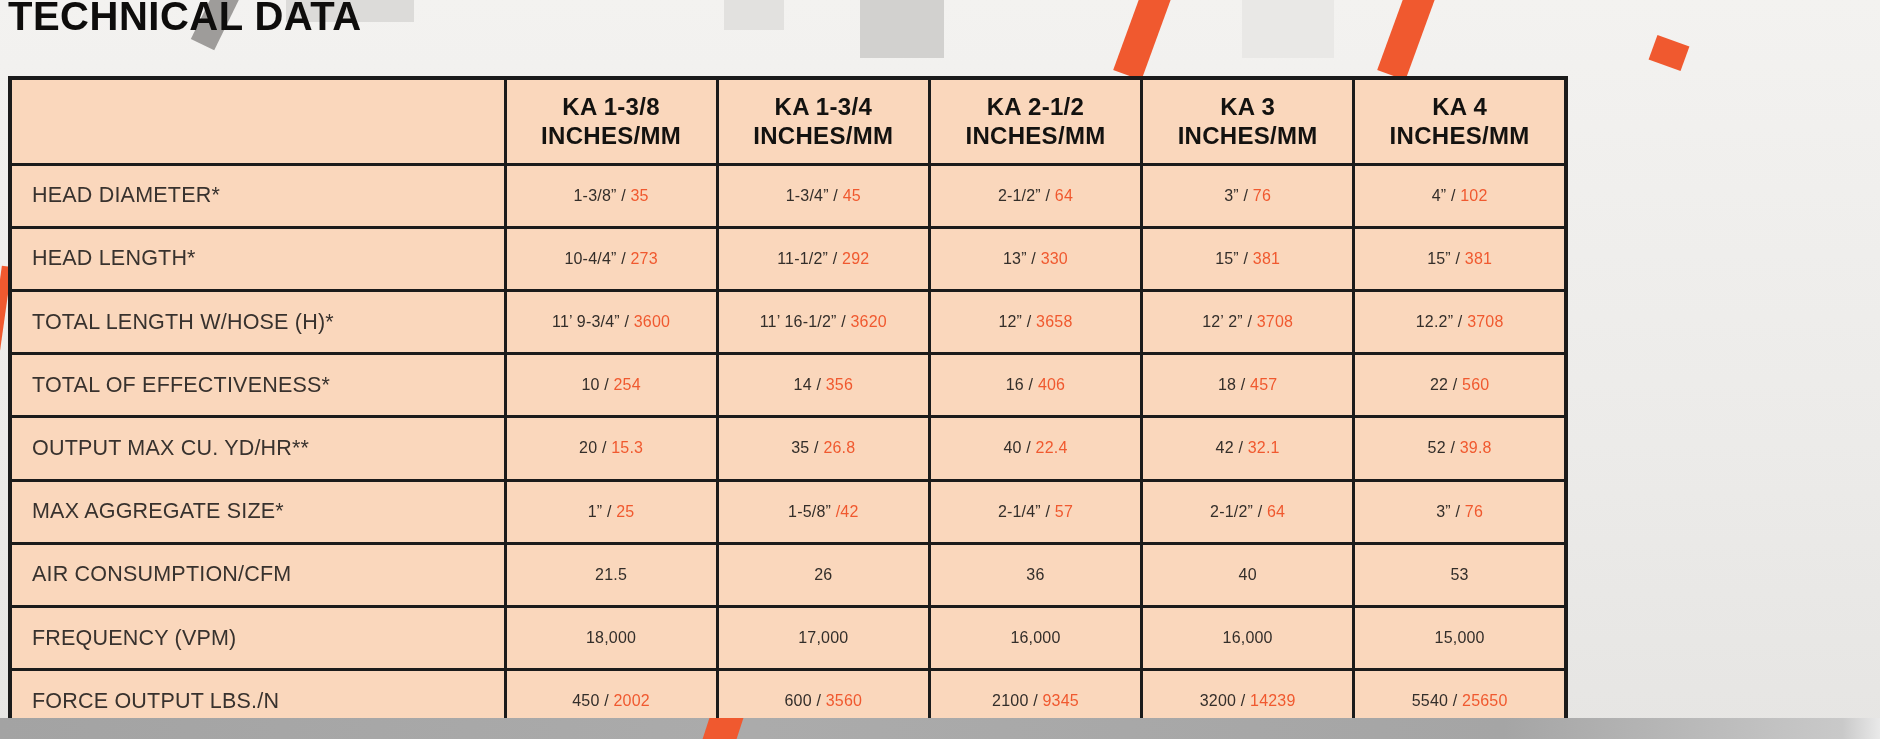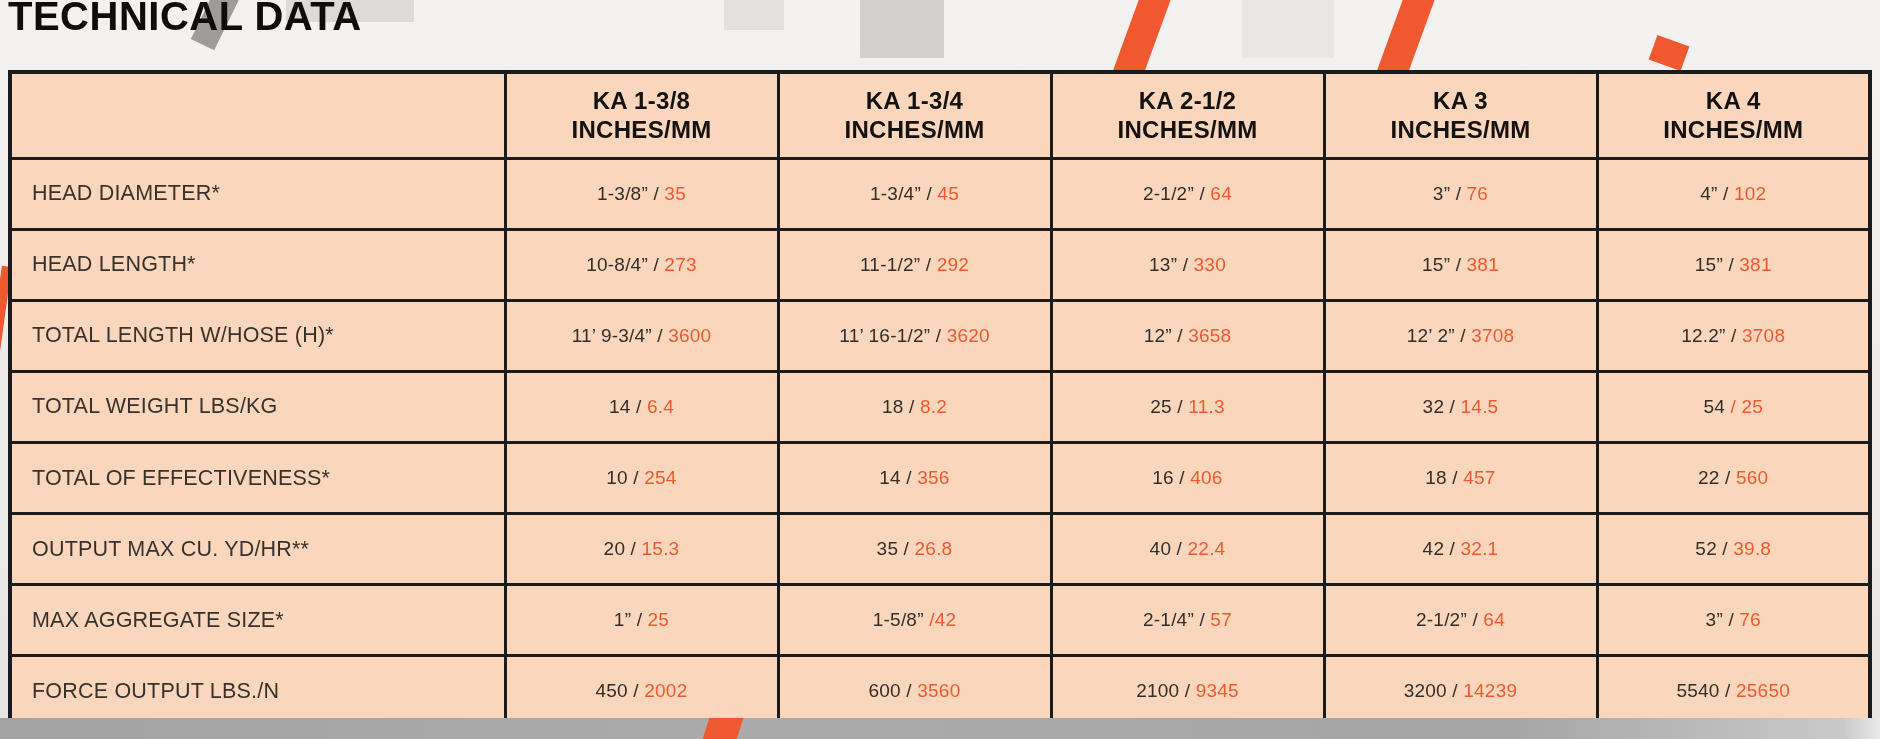--- a/index.html
+++ b/index.html
@@ -30,43 +30,43 @@
   .stripe-bottom{left:714px;top:700px;width:30px;height:60px;transform:rotate(22deg);}
   .stripe-left-sliver{left:-4px;top:266px;width:10px;height:84px;transform:rotate(8deg);}
 
   .page-title{
     position:absolute;left:8px;top:-6px;z-index:2;
     font-size:40px;font-weight:bold;color:#0E0D0C;
     letter-spacing:0.5px;
   }
 
   table.tech{
-    position:absolute;left:8px;top:70px;z-index:1;
-    width:1864px;height:659px;
+    position:absolute;left:8px;top:76px;z-index:1;
+    width:1560px;height:659px;
     border-collapse:collapse;table-layout:fixed;
     background:var(--cell-bg);
     border:4px solid var(--border);
   }
   table.tech th, table.tech td{
     border:3px solid var(--border);
     background:var(--cell-bg);
     vertical-align:middle;
   }
   thead tr{height:86px;}
   tbody tr{height:57px;}
   th.col-header{
     font-size:24px;font-weight:bold;color:#131210;
     text-align:center;line-height:1.22;letter-spacing:0.3px;
   }
   td.label{
     font-size:21.5px;color:var(--text-dark);
     text-align:left;padding-left:20px;letter-spacing:0.2px;
   }
   td.val{
-    font-size:19px;color:#332E2A;text-align:center;letter-spacing:0.2px;
+    font-size:16px;color:#332E2A;text-align:center;letter-spacing:0.2px;
   }
   td.val .metric{color:var(--accent);}
 
   .bottom-band{
     position:absolute;left:0;top:718px;width:1880px;height:21px;z-index:2;
     background:linear-gradient(90deg,#A3A3A3 0%,#ABABAB 40%,#A5A5A5 80%,#C9C9C9 98%,#E9E9E9 100%);
   }
   .band-notch{
     position:absolute;left:706px;top:718px;width:34px;height:21px;z-index:3;
     background:var(--accent);transform:skewX(-18deg);
@@ -126,43 +126,35 @@
       <tr>
         <td class="label">HEAD DIAMETER*</td>
         <td class="val"><span>1-3/8” / </span><span class="metric">35</span></td>
         <td class="val"><span>1-3/4” / </span><span class="metric">45</span></td>
         <td class="val"><span>2-1/2” / </span><span class="metric">64</span></td>
         <td class="val"><span>3” / </span><span class="metric">76</span></td>
         <td class="val"><span>4” / </span><span class="metric">102</span></td>
       </tr>
       <tr>
         <td class="label">HEAD LENGTH*</td>
-        <td class="val"><span>10-8/4” / </span><span class="metric">273</span></td>
+        <td class="val"><span>10-4/4” / </span><span class="metric">273</span></td>
         <td class="val"><span>11-1/2” / </span><span class="metric">292</span></td>
         <td class="val"><span>13” / </span><span class="metric">330</span></td>
         <td class="val"><span>15” / </span><span class="metric">381</span></td>
         <td class="val"><span>15” / </span><span class="metric">381</span></td>
       </tr>
       <tr>
         <td class="label">TOTAL LENGTH W/HOSE (H)*</td>
         <td class="val"><span>11’ 9-3/4” / </span><span class="metric">3600</span></td>
         <td class="val"><span>11’ 16-1/2” / </span><span class="metric">3620</span></td>
         <td class="val"><span>12” / </span><span class="metric">3658</span></td>
         <td class="val"><span>12’ 2” / </span><span class="metric">3708</span></td>
         <td class="val"><span>12.2” / </span><span class="metric">3708</span></td>
       </tr>
       <tr>
-        <td class="label">TOTAL WEIGHT LBS/KG</td>
-        <td class="val"><span>14 / </span><span class="metric">6.4</span></td>
-        <td class="val"><span>18 / </span><span class="metric">8.2</span></td>
-        <td class="val"><span>25 / </span><span class="metric">11.3</span></td>
-        <td class="val"><span>32 / </span><span class="metric">14.5</span></td>
-        <td class="val"><span>54 </span><span class="metric">/ 25</span></td>
-      </tr>
-      <tr>
         <td class="label">TOTAL OF EFFECTIVENESS*</td>
         <td class="val"><span>10 / </span><span class="metric">254</span></td>
         <td class="val"><span>14 / </span><span class="metric">356</span></td>
         <td class="val"><span>16 / </span><span class="metric">406</span></td>
         <td class="val"><span>18 / </span><span class="metric">457</span></td>
         <td class="val"><span>22 / </span><span class="metric">560</span></td>
       </tr>
       <tr>
         <td class="label">OUTPUT MAX CU. YD/HR**</td>
         <td class="val"><span>20 / </span><span class="metric">15.3</span></td>
@@ -173,20 +165,36 @@
       </tr>
       <tr>
         <td class="label">MAX AGGREGATE SIZE*</td>
         <td class="val"><span>1” / </span><span class="metric">25</span></td>
         <td class="val"><span>1-5/8”  </span><span class="metric">/42</span></td>
         <td class="val"><span>2-1/4” / </span><span class="metric">57</span></td>
         <td class="val"><span>2-1/2” / </span><span class="metric">64</span></td>
         <td class="val"><span>3” / </span><span class="metric">76</span></td>
       </tr>
       <tr>
+        <td class="label">AIR CONSUMPTION/CFM</td>
+        <td class="val"><span>21.5</span></td>
+        <td class="val"><span>26</span></td>
+        <td class="val"><span>36</span></td>
+        <td class="val"><span>40</span></td>
+        <td class="val"><span>53</span></td>
+      </tr>
+      <tr>
+        <td class="label">FREQUENCY (VPM)</td>
+        <td class="val"><span>18,000</span></td>
+        <td class="val"><span>17,000</span></td>
+        <td class="val"><span>16,000</span></td>
+        <td class="val"><span>16,000</span></td>
+        <td class="val"><span>15,000</span></td>
+      </tr>
+      <tr>
         <td class="label">FORCE OUTPUT LBS./N</td>
         <td class="val"><span>450 / </span><span class="metric">2002</span></td>
         <td class="val"><span>600 / </span><span class="metric">3560</span></td>
         <td class="val"><span>2100 / </span><span class="metric">9345</span></td>
         <td class="val"><span>3200 / </span><span class="metric">14239</span></td>
         <td class="val"><span>5540 / </span><span class="metric">25650</span></td>
       </tr>
     </tbody>
 </table>
 

